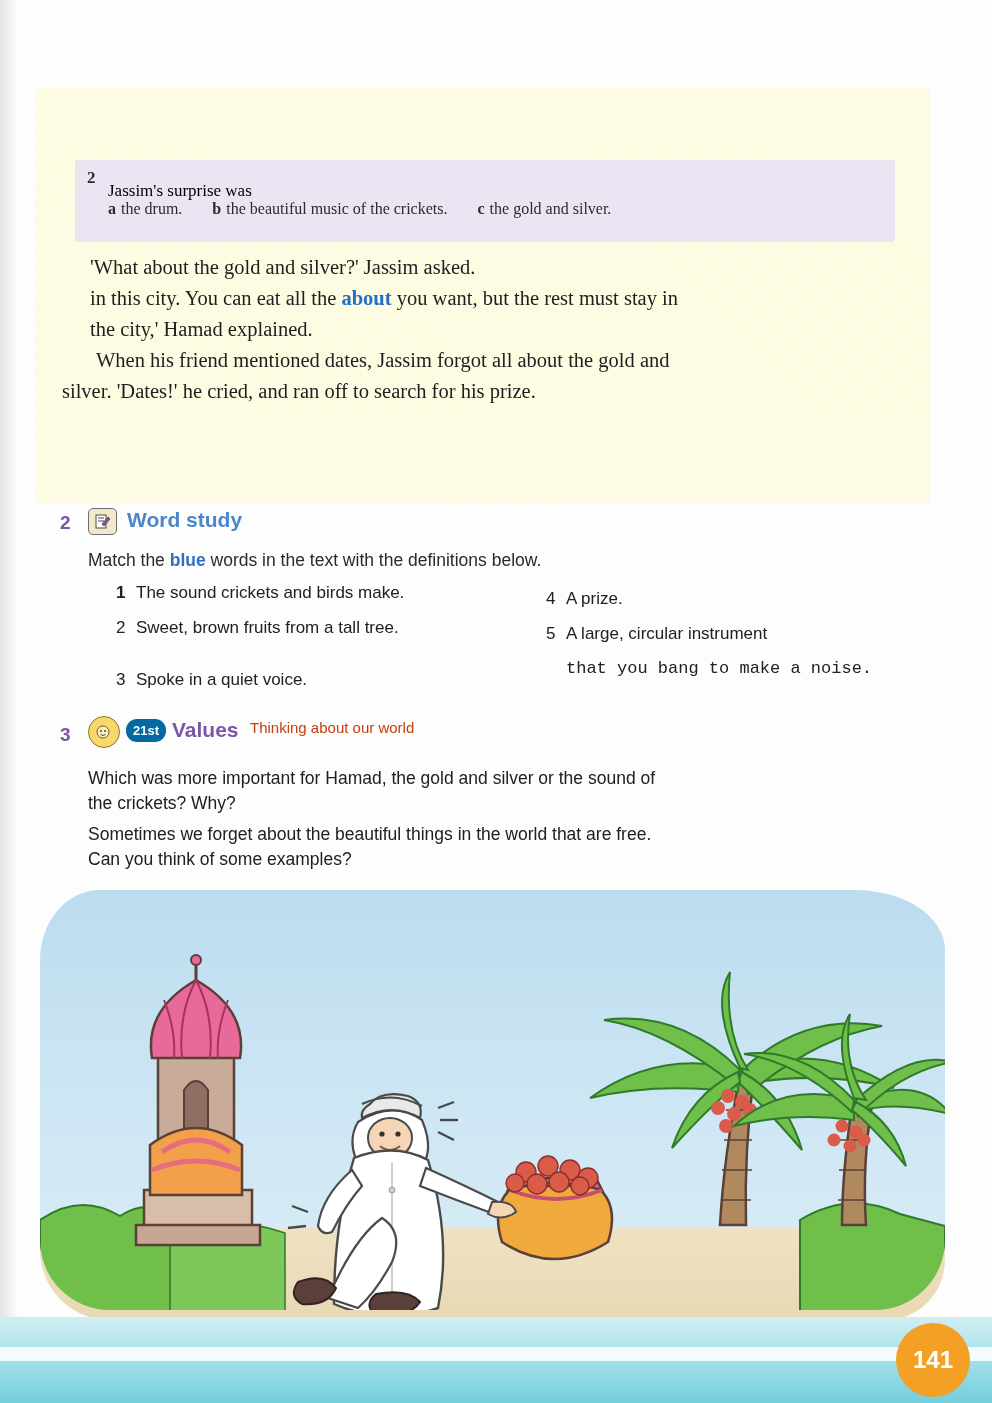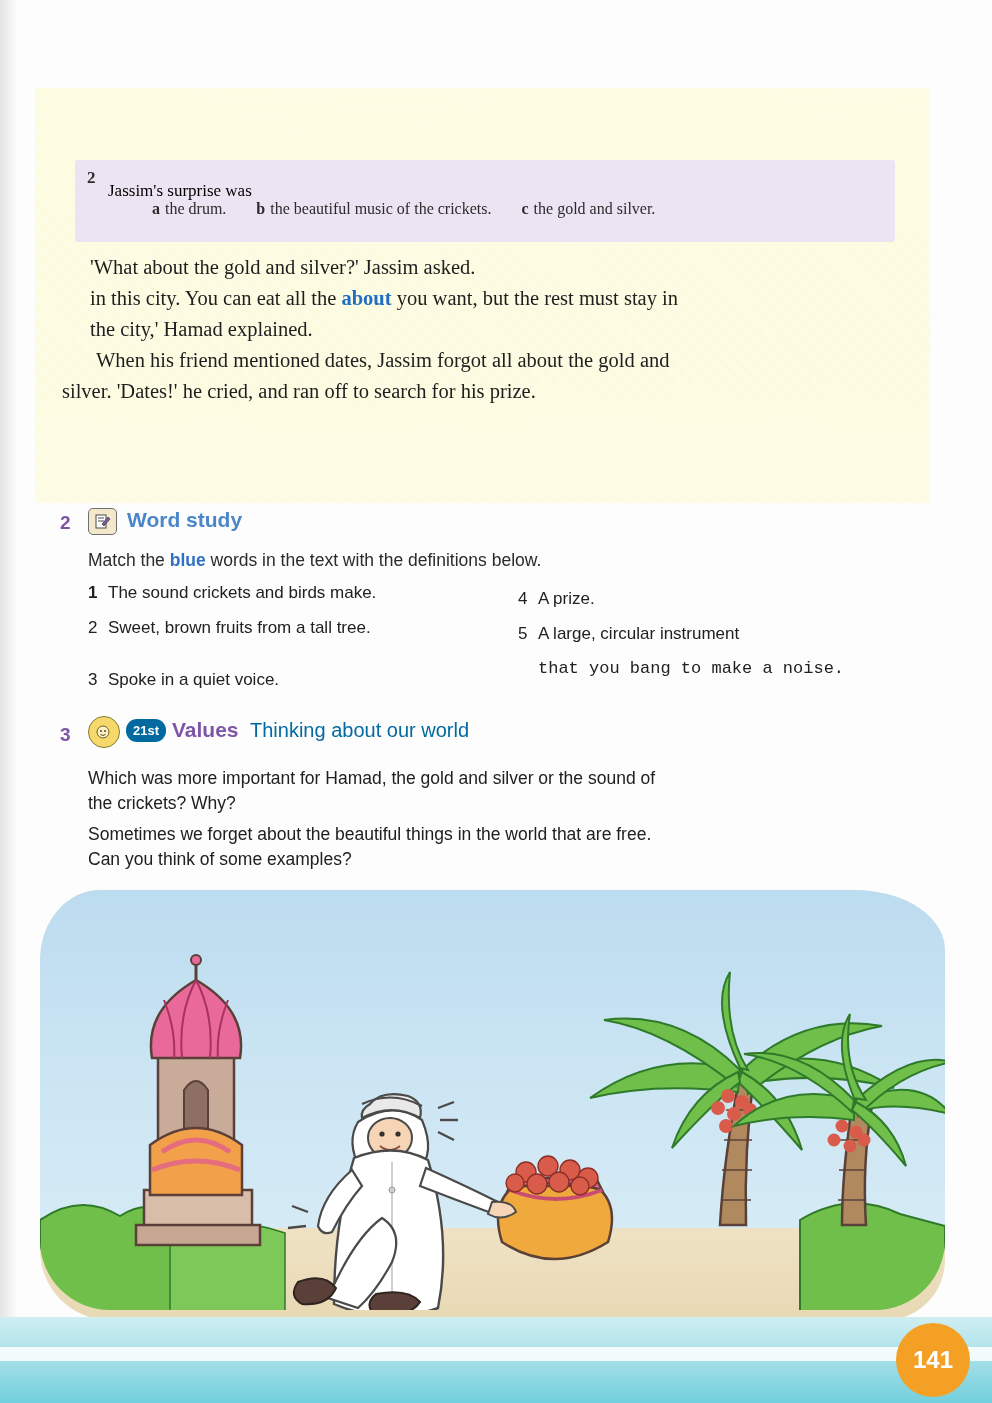--- a/index.html
+++ b/index.html
@@ -32,21 +32,21 @@
   }
   .q-box .qnum{
     position:absolute;left:12px;top:8px;font-size:17px;color:#2c2c2c;
     font-family:"Liberation Serif", serif;font-weight:bold;
   }
   .q-box .qtext{
     position:absolute;left:33px;top:21px;font-size:17px;color:#000000;
     font-family:"Liberation Serif", serif;
   }
   .q-opts{position:absolute;left:33px;top:40px;font-size:16px;color:#2b2b2b;
-    font-family:"Liberation Serif", serif;white-space:nowrap;margin-left:44px;}
+    font-family:"Liberation Serif", serif;white-space:nowrap;}
   .q-opts .ol{font-weight:bold;margin-right:5px;}
   .q-opts .gap{display:inline-block;width:22px;}
   
   .story-text{
     position:absolute;left:62px;top:252px;width:845px;
     font-family:"Liberation Serif", serif;
     font-size:20.5px;line-height:31px;color:#1e1e1e;
   }
   .story-text p{margin:0;}
   .story-text .ind{padding-left:28px;text-indent:0;}
@@ -60,37 +60,37 @@
     position:absolute;width:27px;height:25px;border-radius:5px;
     background:#f3e8c9;border:1.5px solid #6f6f6f;
     display:flex;align-items:center;justify-content:center;
     font-size:13px;color:#3a3a3a;
   }
   .sec-title{
     position:absolute;font-size:21px;font-weight:bold;color:#4b86c9;
   }
   .sec-sub{position:absolute;font-size:17.5px;color:#2b2b2b;}
   .blue-word{color:#2f6fc4;font-weight:bold;}
-  .ws-item{position:absolute;font-size:17px;color:#212121;}
+  .ws-item{position:absolute;font-size:17px;color:#212121;margin-left:28px;}
   .ws-item .n{font-weight:normal;display:inline-block;width:20px;}
   .ws-item .n.b{font-weight:bold;}
   
   .circle-icon{
     position:absolute;width:30px;height:30px;border-radius:50%;
     background:#f6d96a;border:1.5px solid #8a7b32;
     display:flex;align-items:center;justify-content:center;
     font-size:15px;color:#4a4a2a;
   }
   .pill-21st{
     position:absolute;width:40px;height:23px;border-radius:11px;
     background:#0369a1;color:#fff;font-size:13px;font-weight:bold;
     display:flex;align-items:center;justify-content:center;
   }
   .values-title{position:absolute;font-size:21px;font-weight:bold;color:#7d55a6;}
-  .values-sub{position:absolute;font-size:20px;color:#0369a1;}
+  .values-sub{position:absolute;font-size:15px;color:#c2410c;}
   .para{position:absolute;font-size:17.5px;line-height:25px;color:#202020;}
   
   .illus{
     position:absolute;left:40px;top:890px;width:905px;height:430px;
   }
   .illus-bg{
     position:absolute;left:0;top:0;width:905px;height:420px;
     background:linear-gradient(180deg,#bcdcef 0%,#cfe7f4 55%,#d9eef7 100%);
     border-radius:60px 90px 70px 80px / 70px 60px 90px 70px;
   }

